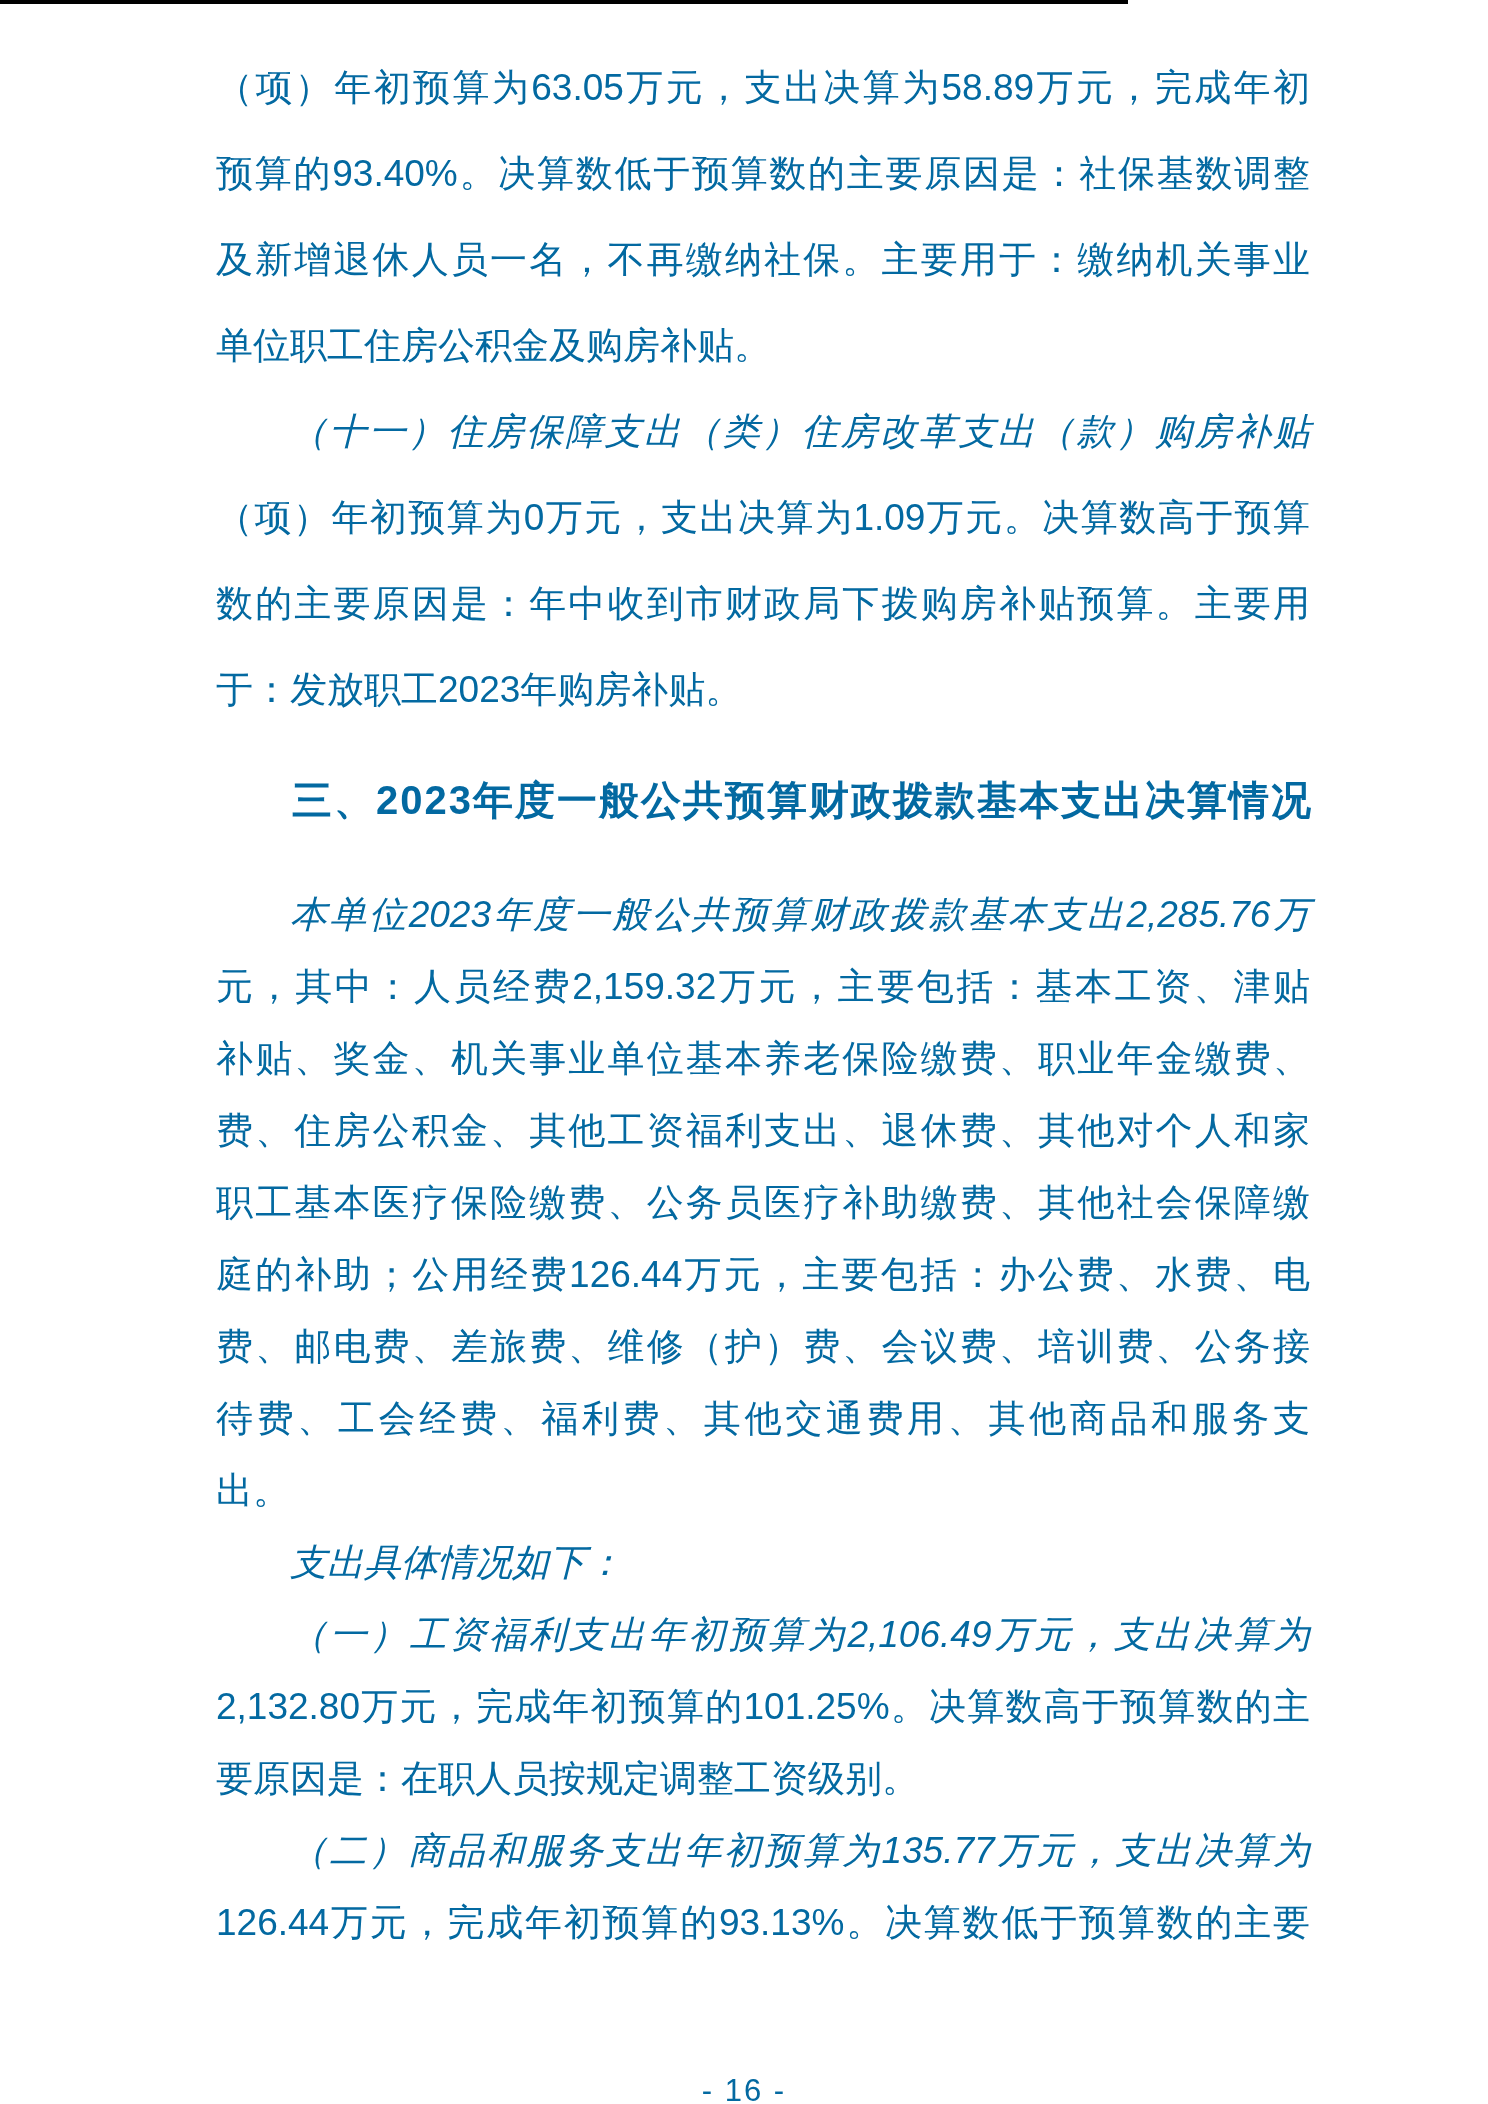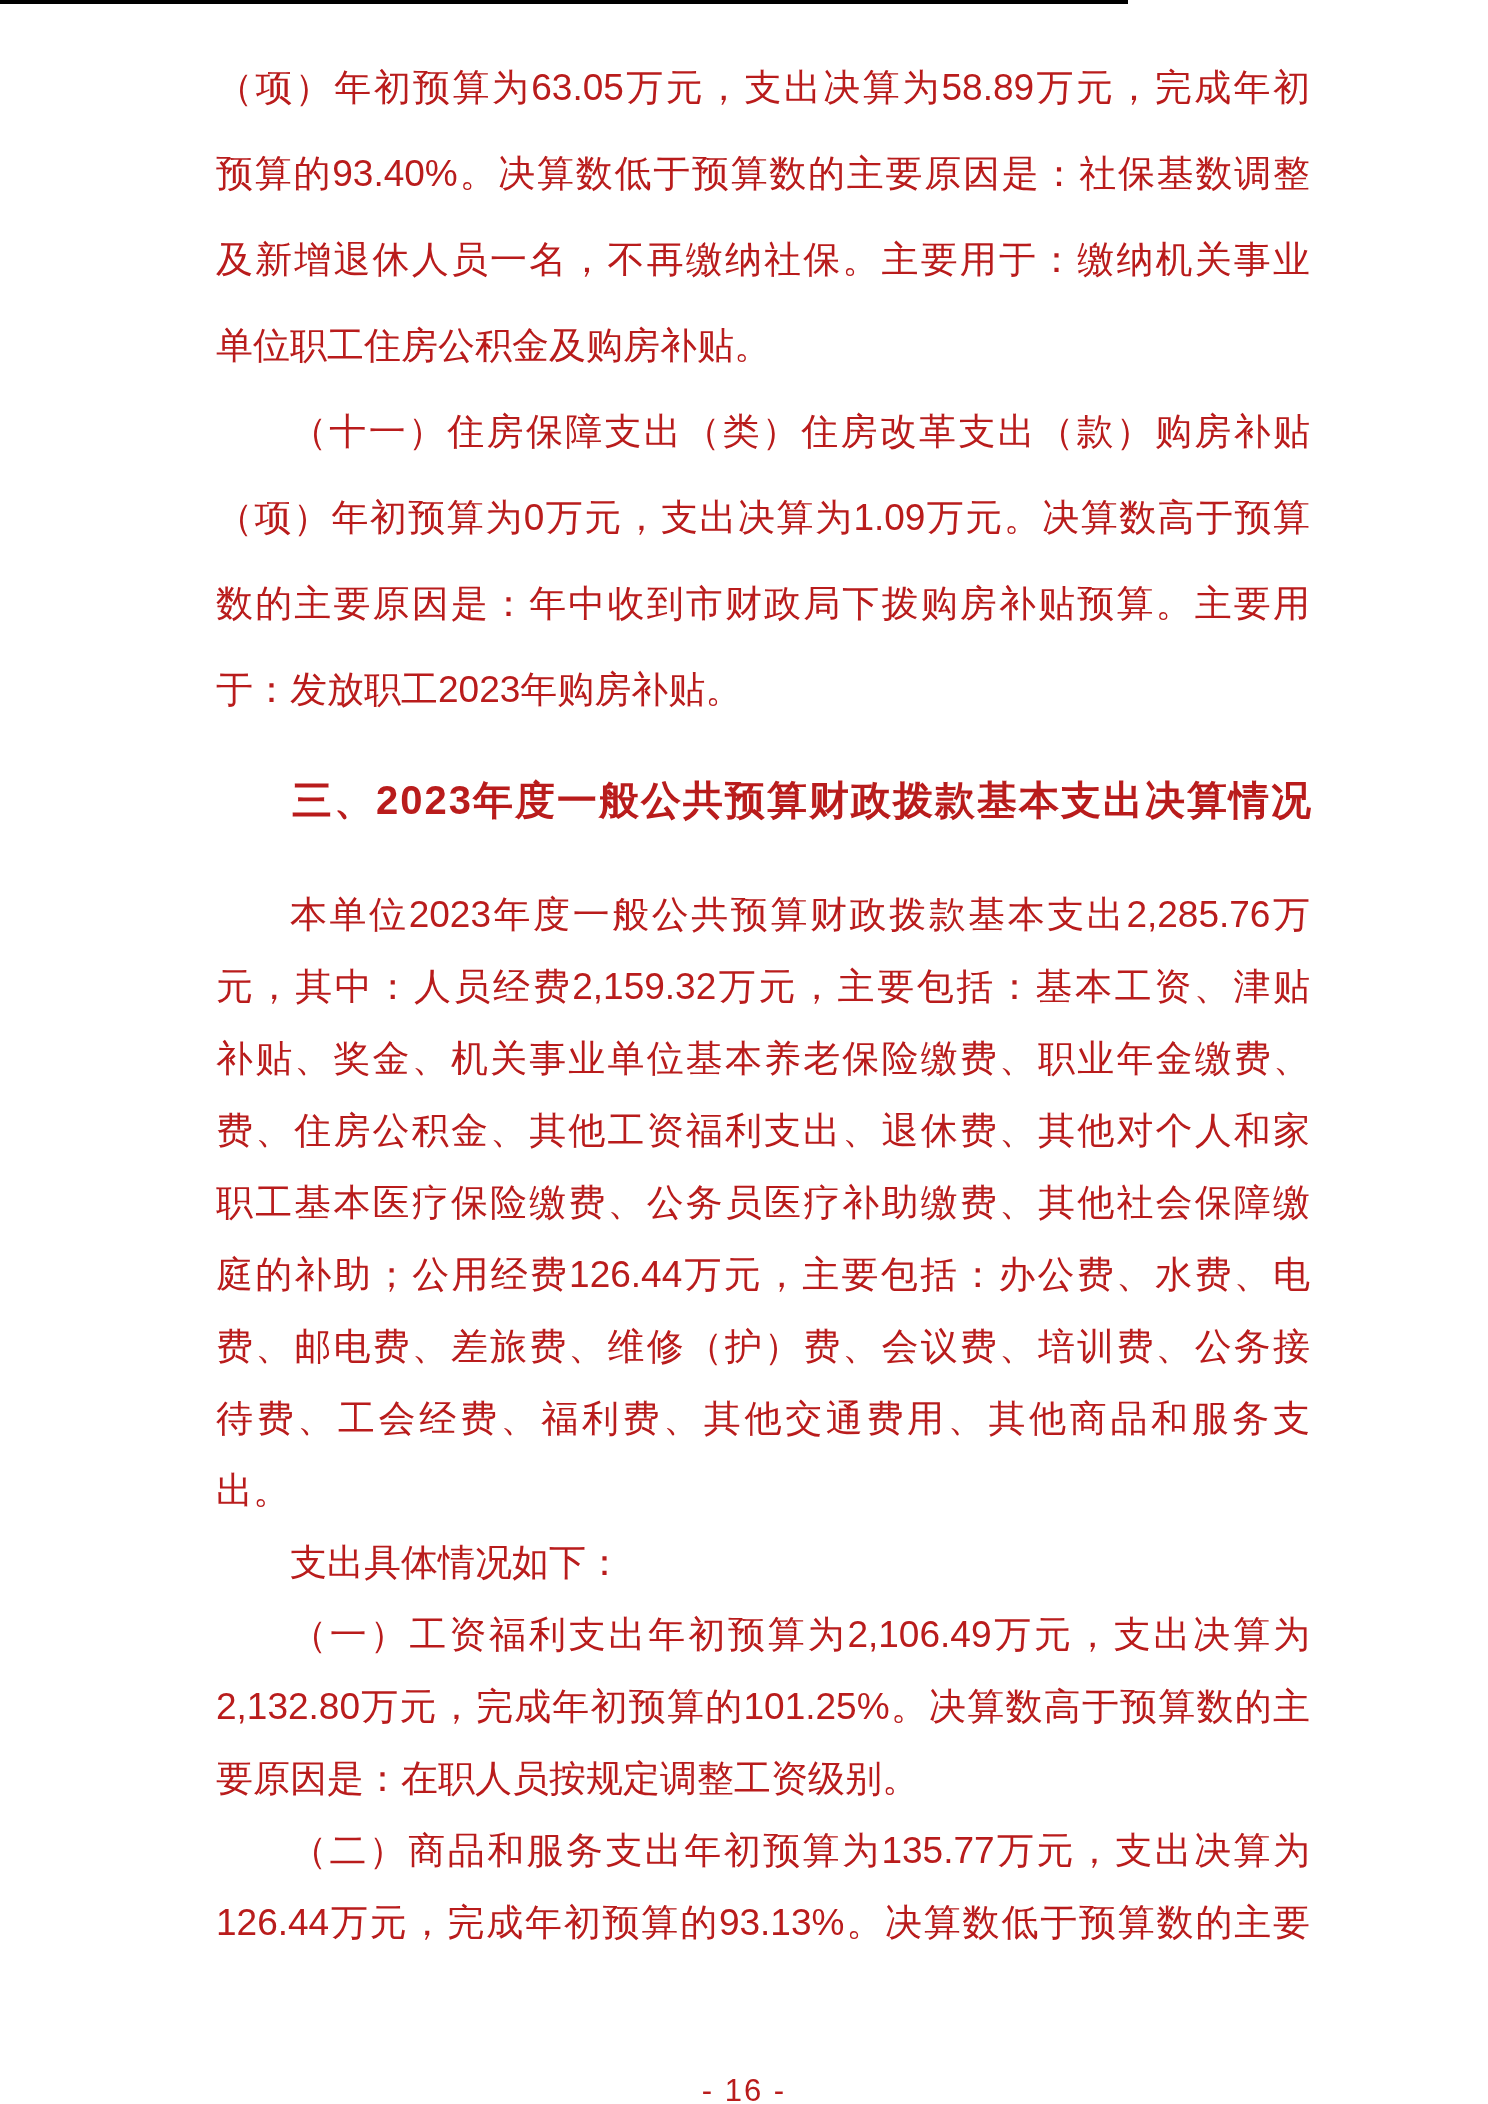--- a/index.html
+++ b/index.html
@@ -2,21 +2,21 @@
 <html><head>
 <meta charset="utf-8">
 <style>
   html, body { margin: 0; padding: 0; background: #888; }
   .page {
     position: relative;
     width: 1488px;
     height: 2104px;
     margin: 0 auto;
     background: #ffffff;
-    color: #b91c1c;
+    color: #0369a1;
     font-family: "Liberation Sans", "DejaVu Sans", sans-serif;
     overflow: hidden;
   }
   
   .scan-bar {
     position: absolute;
     top: 0; left: 0;
     width: 1128px; height: 4px;
     background: #000000;
   }
@@ -34,21 +34,21 @@
     font-size: 37px;
     white-space: nowrap;
     letter-spacing: 0px;
   }
   .line.fill {
     white-space: normal;
     text-align: justify;
     text-align-last: justify;
     text-justify: inter-character;
   }
-  .line.indent2 { text-indent: 74px; }
+  .line.indent2 { text-indent: 74px; font-style: italic; }
   .heading {
     margin: 24px 16px 0 0;
     height: 86px;
     line-height: 86px;
     font-size: 40px;
     font-weight: bold;
     letter-spacing: 2px;
     text-indent: 76px;
     white-space: nowrap;
   }

